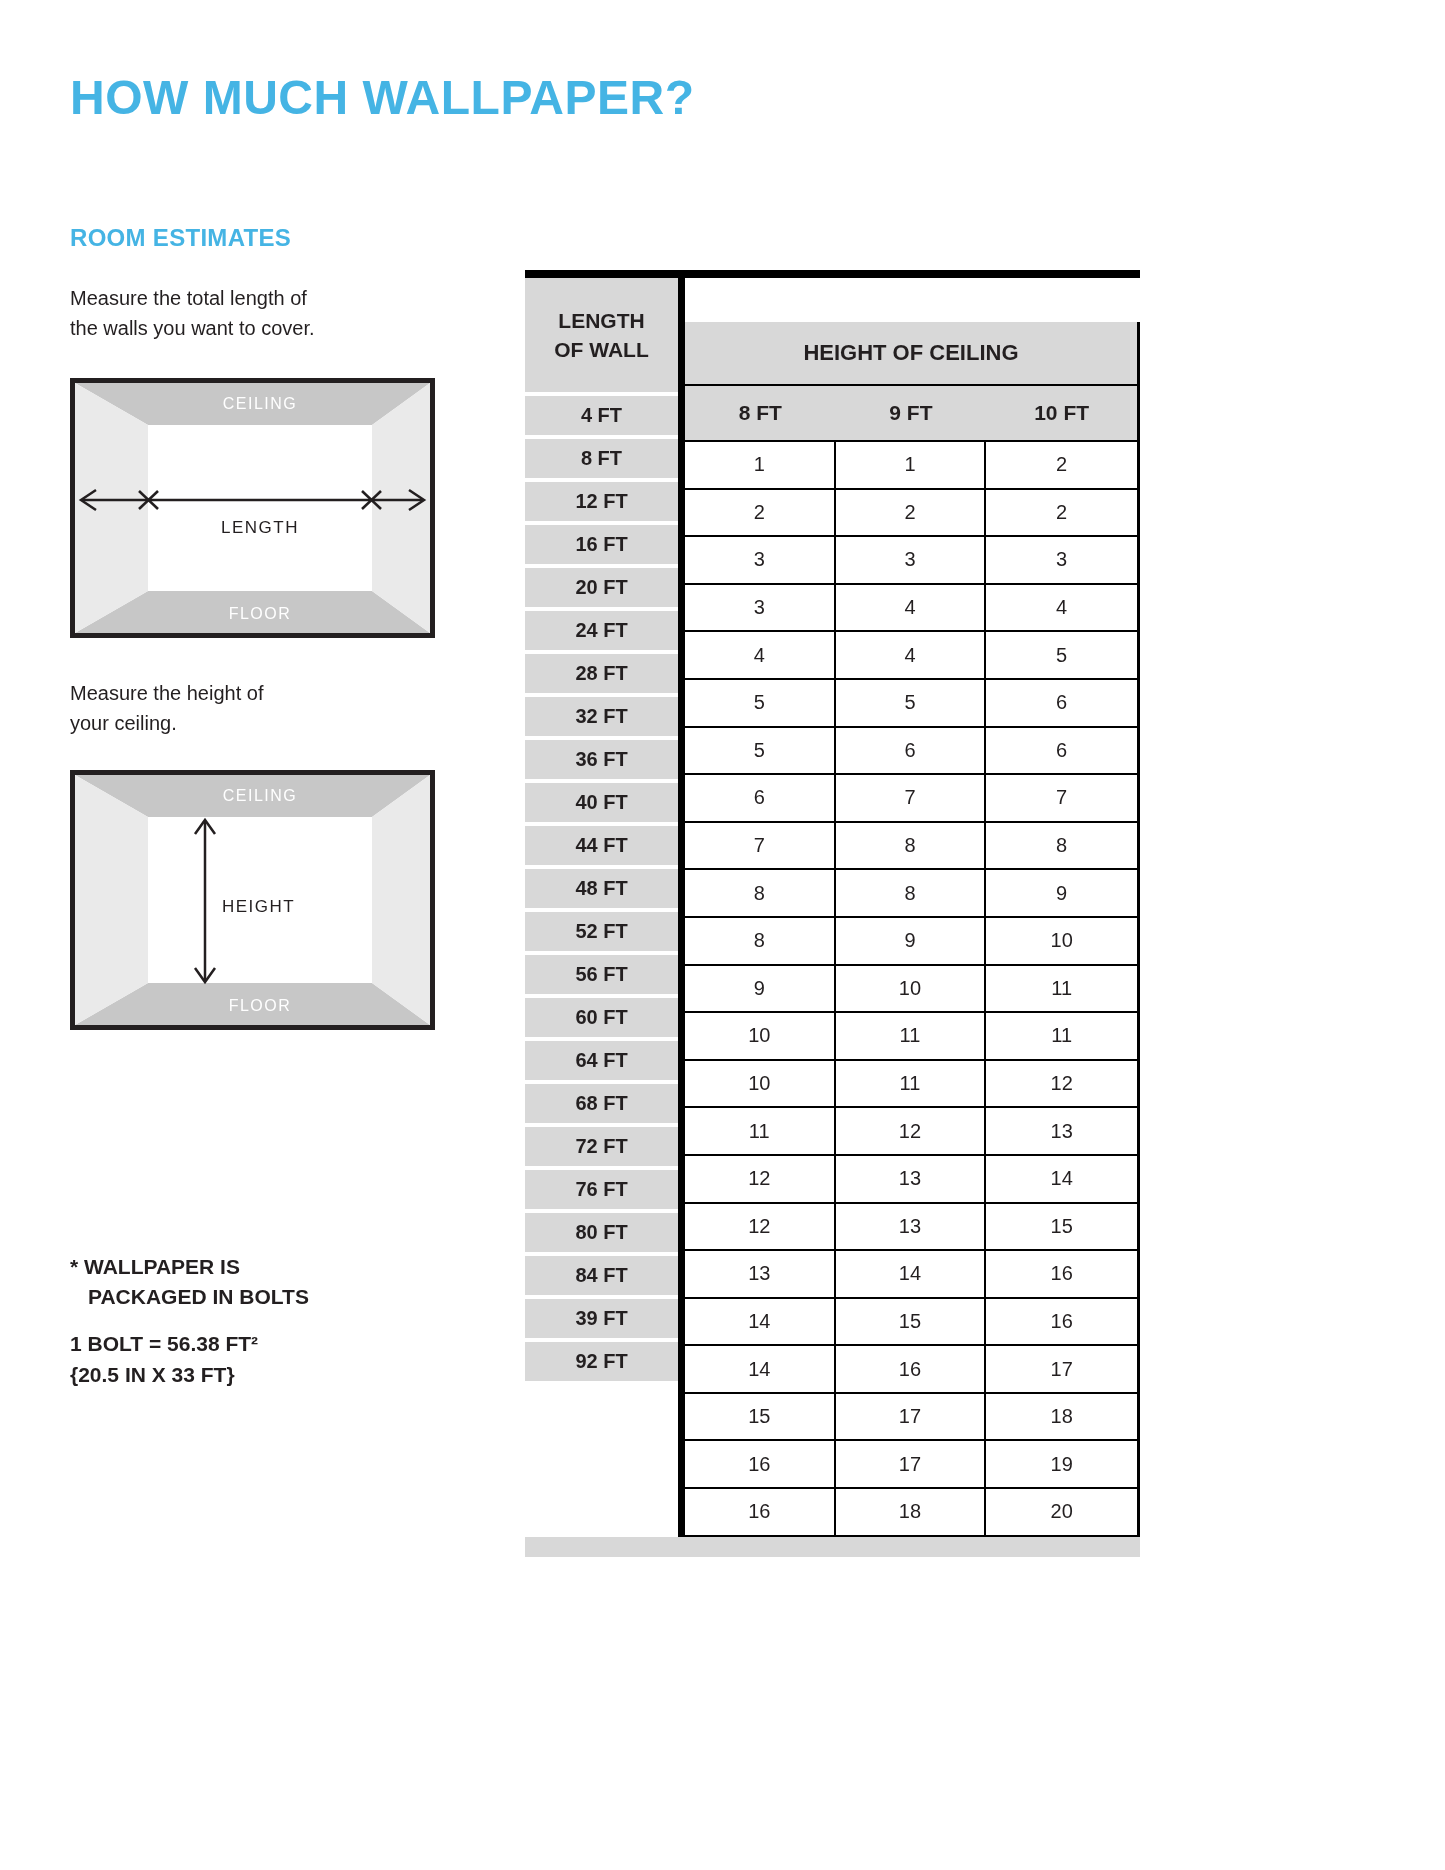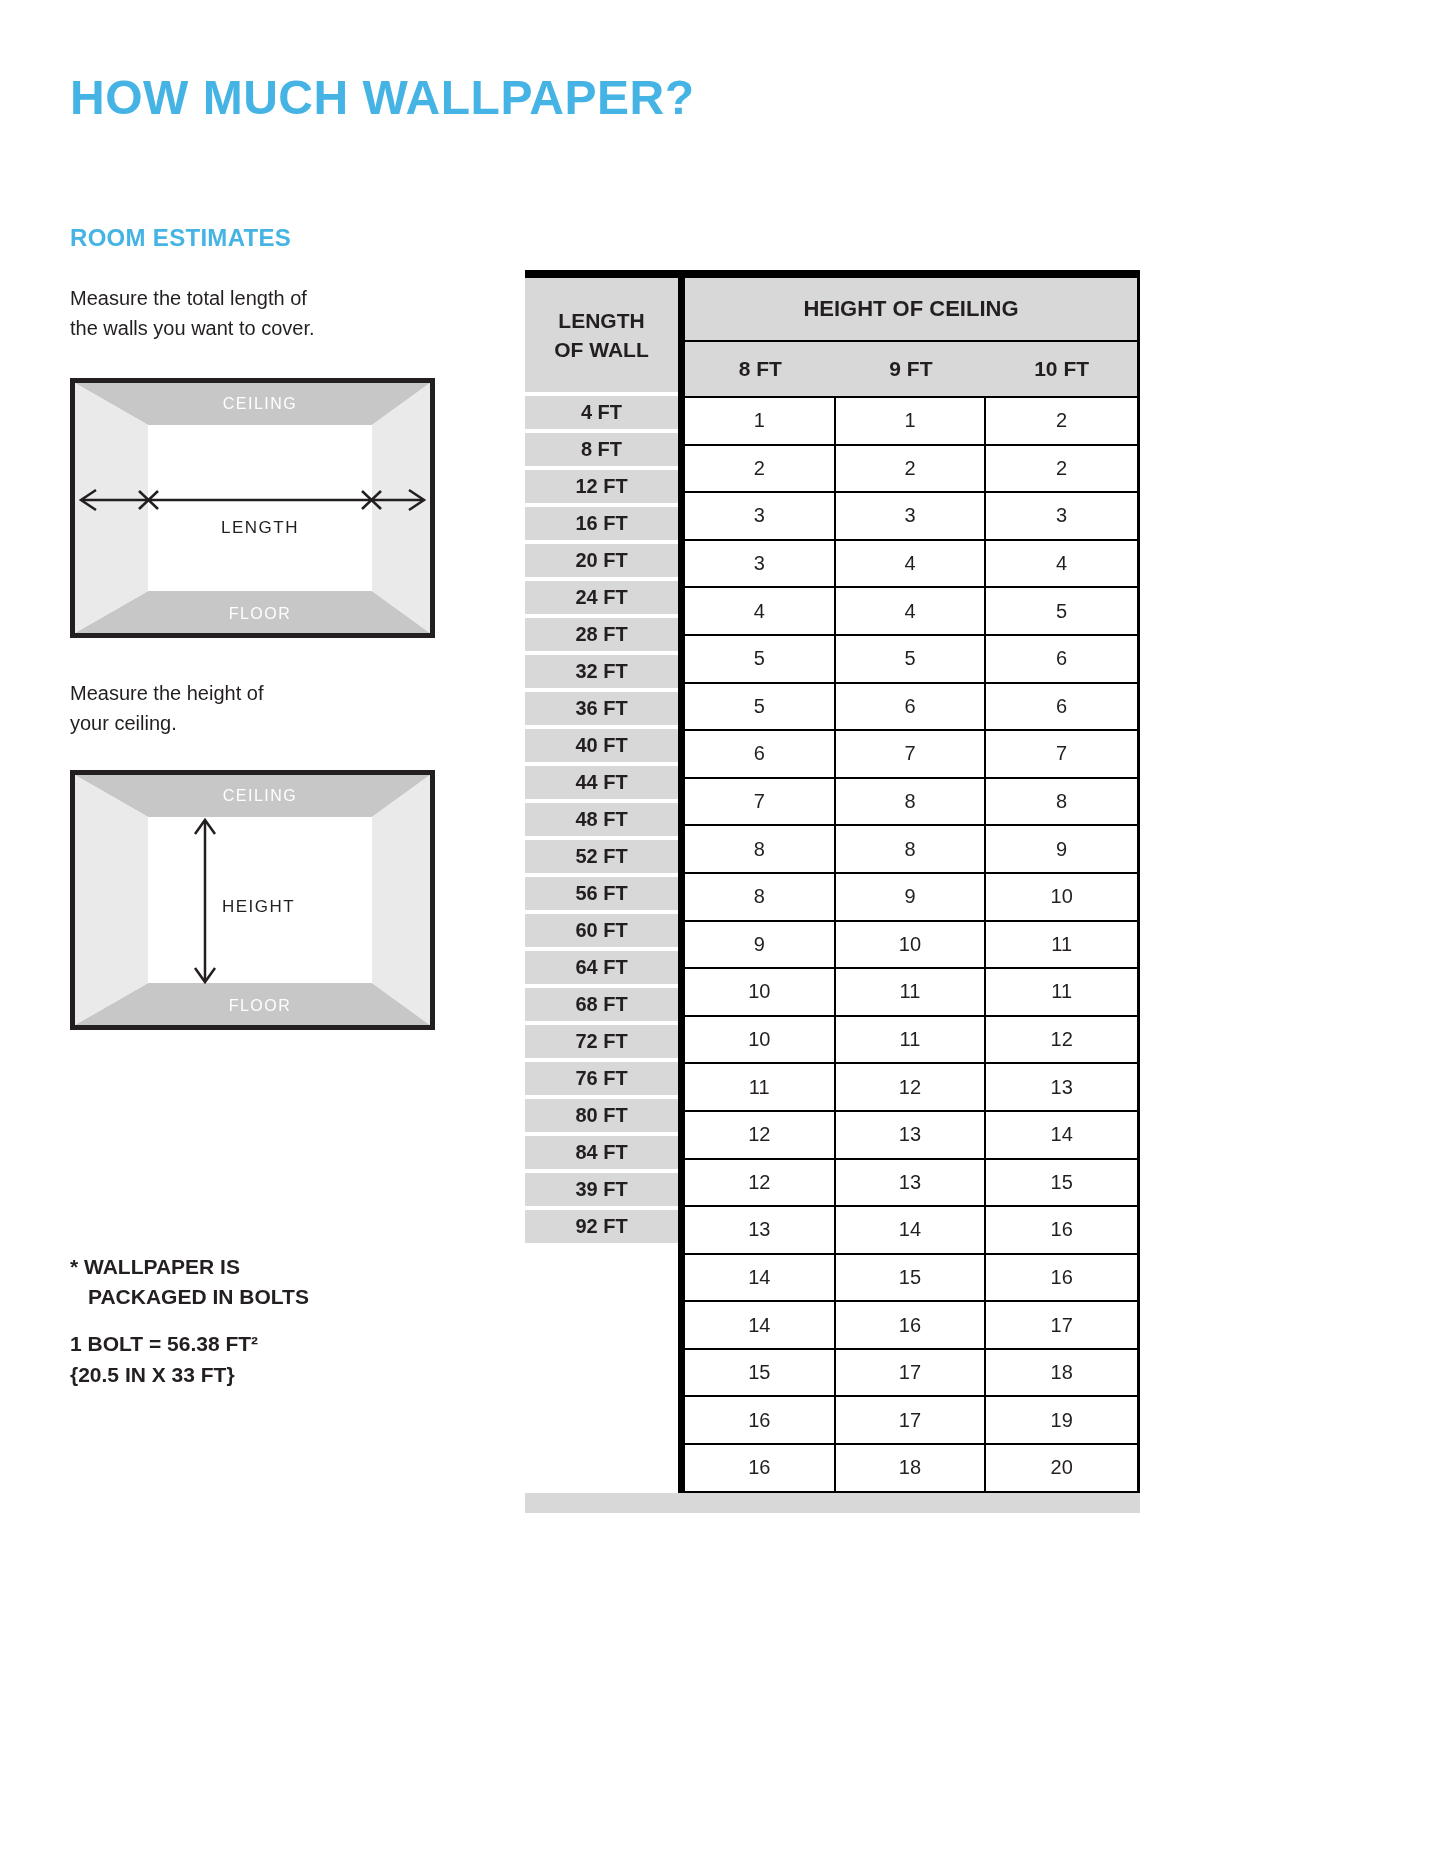--- a/index.html
+++ b/index.html
@@ -35,25 +35,25 @@
   .boltinfo { position: absolute; left: 70px; top: 1328px; font-size: 21px; font-weight: bold; line-height: 31px; }
 
   
   .bolt-table { position: absolute; left: 525px; top: 270px; width: 615px; }
   .t-topbar { height: 8px; background: #000; }
   .t-body { display: flex; align-items: stretch; }
   .t-left { width: 155px; display: flex; flex-direction: column; }
   .t-left-header { height: 118px; background: var(--cell-gray); border-bottom: 4px solid #fff;
                    display: flex; flex-direction: column; align-items: center; justify-content: center;
                    font-size: 21px; font-weight: bold; line-height: 29px; }
-  .t-left-cell { height: 37px; background: var(--cell-gray); border-bottom: 4px solid #fff;
+  .t-left-cell { height: 43px; background: var(--cell-gray); border-bottom: 4px solid #fff;
                  display: flex; align-items: center; justify-content: center;
                  font-size: 20px; font-weight: bold; }
   .t-vbar { width: 7px; background: #000; }
-  .t-right { width: 461px; display: flex; flex-direction: column; border-right: 3px solid #000; }
+  .t-right { width: 461px; display: flex; flex-direction: column; border-right: 3px solid #000; margin-top: 44px; }
   .t-span-header { height: 62px; background: var(--cell-gray); display: flex; align-items: center; justify-content: center;
                    font-size: 22px; font-weight: bold; }
   .t-hline { height: 2px; background: #000; }
   .t-subrow { height: 54px; background: var(--cell-gray); display: flex; }
   .t-subcell { width: 33.333%; display: flex; align-items: center; justify-content: center;
                font-size: 21px; font-weight: bold; }
   .t-grid { display: grid; grid-template-columns: repeat(3, 1fr); grid-auto-rows: 47.6px;
             background: #fff; border-top: 2px solid #000; }
   .t-cell { border-bottom: 2px solid #000; border-right: 2px solid #000;
             display: flex; align-items: center; justify-content: center; font-size: 20px; }

